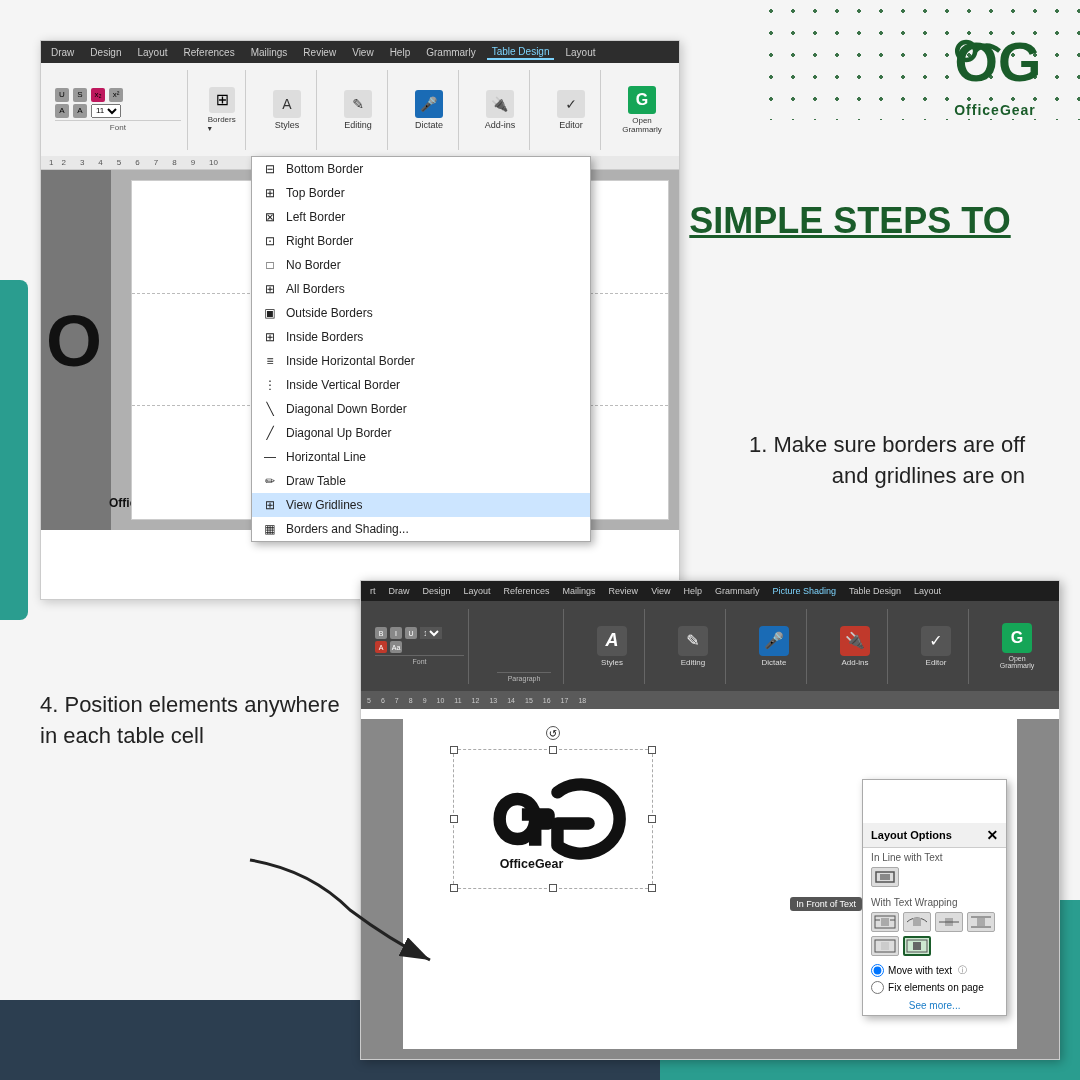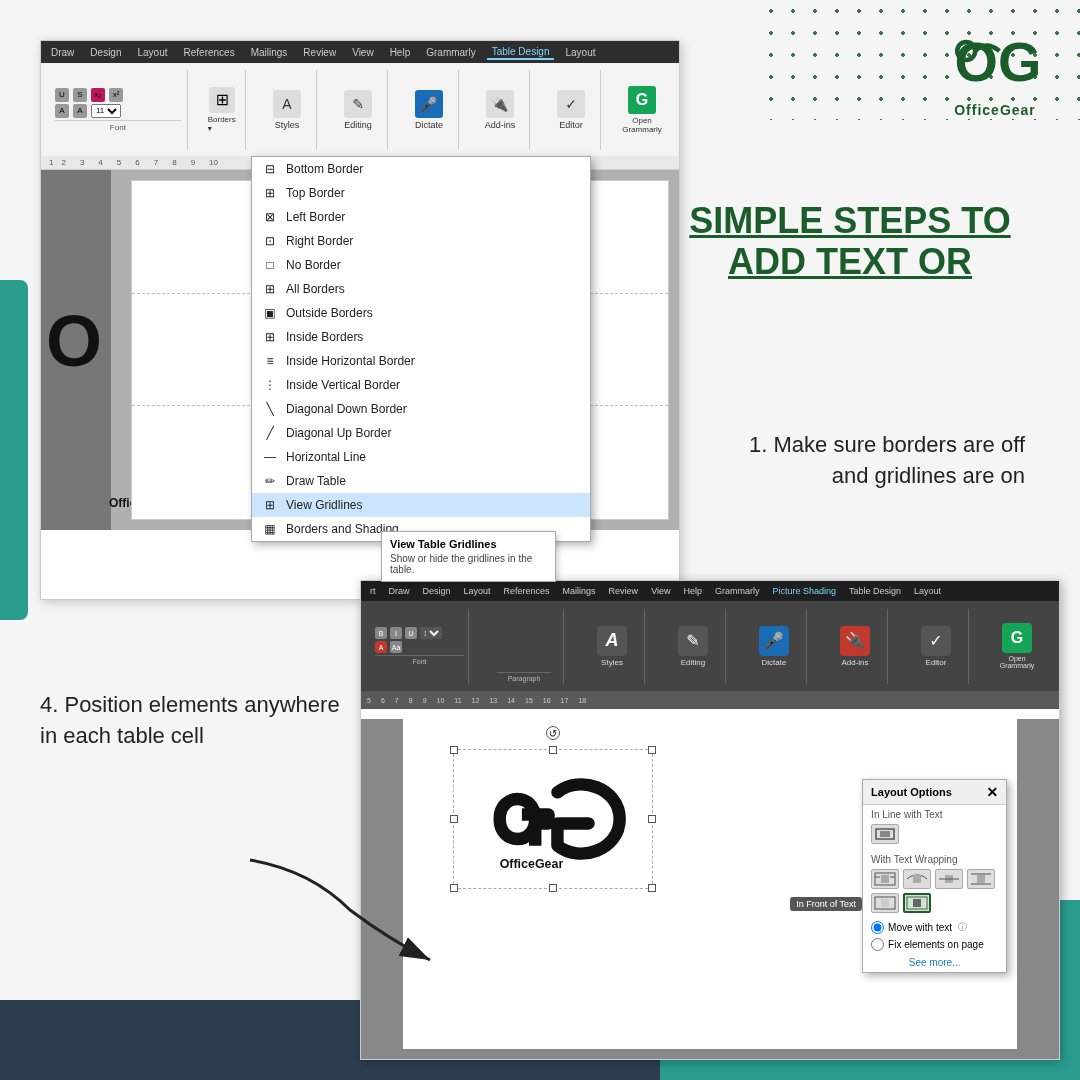--- a/index.html
+++ b/index.html
@@ -338,20 +338,21 @@
 
     .layout-options-header {
       display: flex;
       justify-content: space-between;
       align-items: center;
       padding: 4px 8px;
       background: #f0f0f0;
       border-bottom: 1px solid #ccc;
       font-weight: bold;
       font-size: 11px;
+      margin-top: 43px;
     }
 
     .layout-section-title {
       padding: 4px 8px 2px;
       font-size: 10px;
       color: #555;
     }
 
     .layout-options-icons {
       display: flex;
@@ -469,21 +470,20 @@
   <svg class="logo-svg" viewBox="0 0 100 75">
     <text x="5" y="55" font-size="62" font-family="Arial Black,sans-serif" fill="#1a5c2a" font-weight="900">OG</text>
     <circle cx="18" cy="22" r="10" fill="none" stroke="#1a5c2a" stroke-width="5"></circle>
     <path d="M28 22 Q40 10 55 22" fill="none" stroke="#1a5c2a" stroke-width="5"></path>
   </svg>
   <span class="logo-text">OfficeGear</span>
 </div>
 
 <div class="title-section">
   <div class="title-text">SIMPLE STEPS TO</div>
-  <div class="title-text">ADD TEXT OR</div>
 </div>
 
 <div class="step1-desc">
   <span>1. Make sure borders are off and gridlines are on</span>
 </div>
 
 <div class="steps-section">
   <div class="step-item">
     <div class="step-text">4. Position elements anywhere in each table cell</div>
   </div>
@@ -665,24 +665,20 @@
     <div class="dropdown-item highlighted" style="background:#cce5ff;">
       <span class="dropdown-icon">⊞</span>
       <span>View Gridlines</span>
     </div>
     <div class="dropdown-item">
       <span class="dropdown-icon">▦</span>
       <span>Borders and Shading...</span>
     </div>
   </div>
 
-  <div class="tooltip-box">
-    <div class="tooltip-title">View Table Gridlines</div>
-    <div style="font-size:10px;color:#444;">Show or hide the gridlines in the table.</div>
-  </div>
 </div>
 
 <svg class="curve-arrow-1" viewBox="0 0 260 120">
   <path d="M 200 20 Q 150 10 100 60 Q 60 90 30 100" fill="none" stroke="#222" stroke-width="3" marker-end="url(#arrowhead1)"></path>
   <defs>
     <marker id="arrowhead1" markerWidth="10" markerHeight="7" refX="10" refY="3.5" orient="auto">
       <polygon points="0 0, 10 3.5, 0 7" fill="#222"></polygon>
     </marker>
   </defs>
 </svg>

